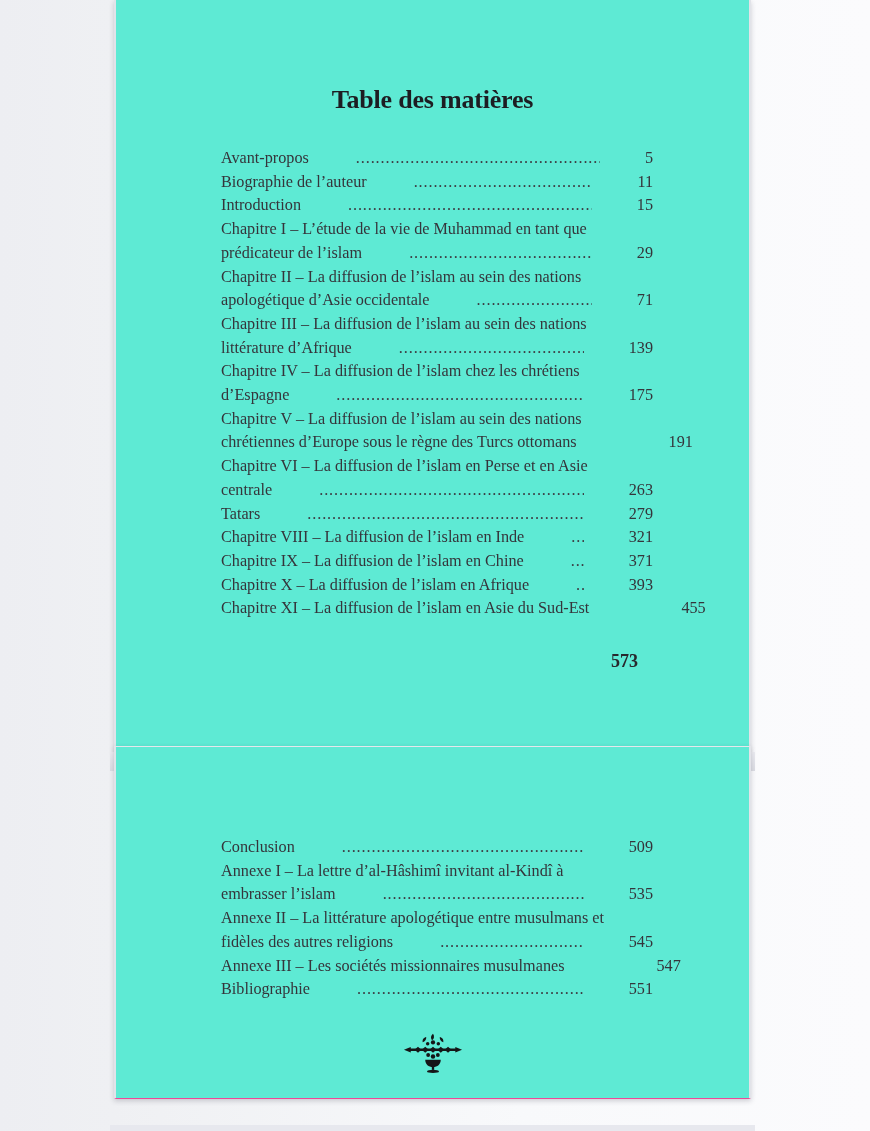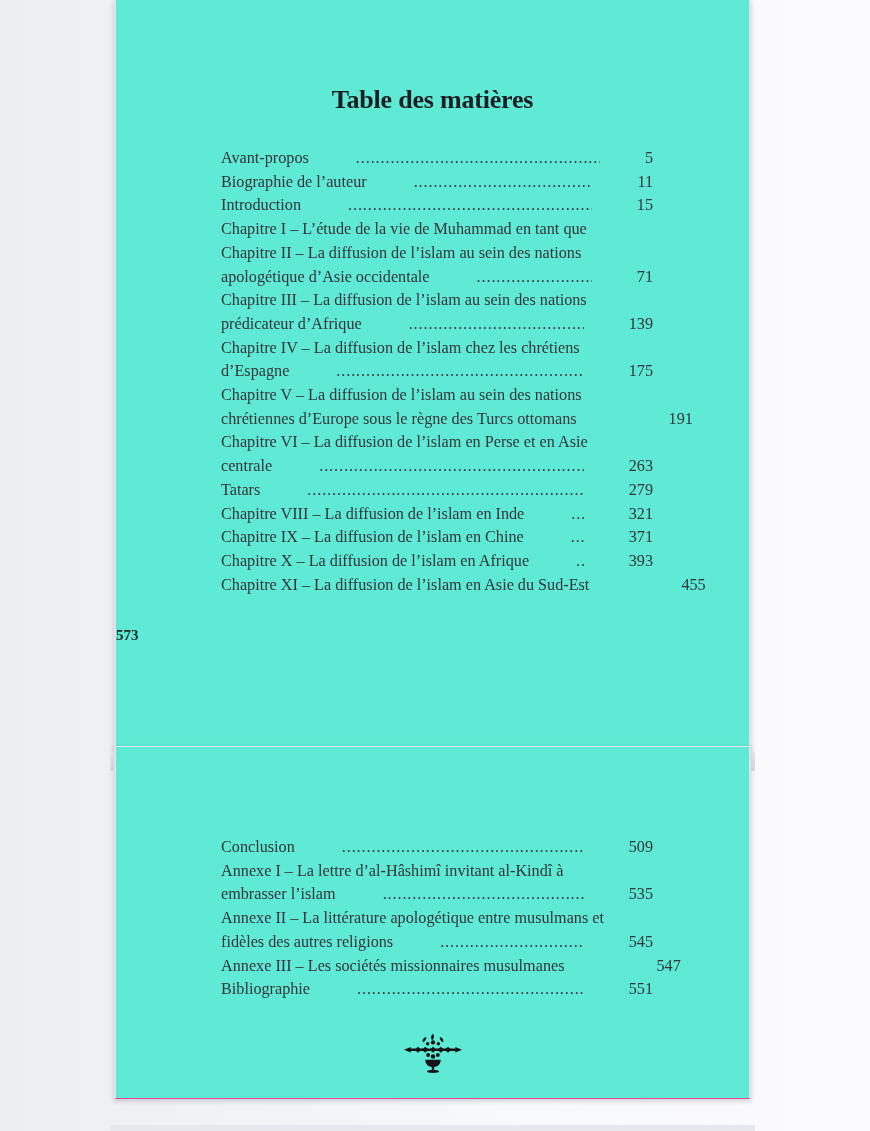--- a/index.html
+++ b/index.html
@@ -75,22 +75,22 @@
   }
   .toc-dots::after {
     content: "....................................................................................................................................";
     letter-spacing: 0.9px;
     color: #3c3c42;
   }
   .toc-page { flex: 0 0 auto; }
   .folio {
     margin: 30px 15px 0 0;
     padding-right: 96px;
-    text-align: left;
-    font-size: 15px;
+    text-align: right;
+    font-size: 18px;
     font-weight: bold;
     color: #28282d;
   }
   .ornament-wrap {
     margin-top: 30px;
     text-align: center;
   }
   .ornament-wrap svg { display: inline-block; }
 </style>
 </head>
@@ -115,33 +115,38 @@
       </div>
       <div>
         <div class="toc-row">
           <span class="toc-text">Introduction</span>
           <span class="toc-dots"></span>
           <span class="toc-page">15</span>
         </div>
       </div>
       <div>
         <div class="toc-line">Chapitre I – L’étude de la vie de Muhammad en tant que</div>
+        <div class="toc-row">
+          <span class="toc-text">prédicateur de l’islam</span>
+          <span class="toc-dots"></span>
+          <span class="toc-page">29</span>
+        </div>
       </div>
       <div>
         <div class="toc-line">Chapitre II – La diffusion de l’islam au sein des nations</div>
         <div class="toc-row">
           <span class="toc-text">apologétique d’Asie occidentale</span>
           <span class="toc-dots"></span>
           <span class="toc-page">71</span>
         </div>
       </div>
       <div>
         <div class="toc-line">Chapitre III – La diffusion de l’islam au sein des nations</div>
         <div class="toc-row">
-          <span class="toc-text">prédicateur d’Afrique</span>
+          <span class="toc-text">littérature d’Afrique</span>
           <span class="toc-dots"></span>
           <span class="toc-page">139</span>
         </div>
       </div>
       <div>
         <div class="toc-line">Chapitre IV – La diffusion de l’islam chez les chrétiens</div>
         <div class="toc-row">
           <span class="toc-text">d’Espagne</span>
           <span class="toc-dots"></span>
           <span class="toc-page">175</span>

